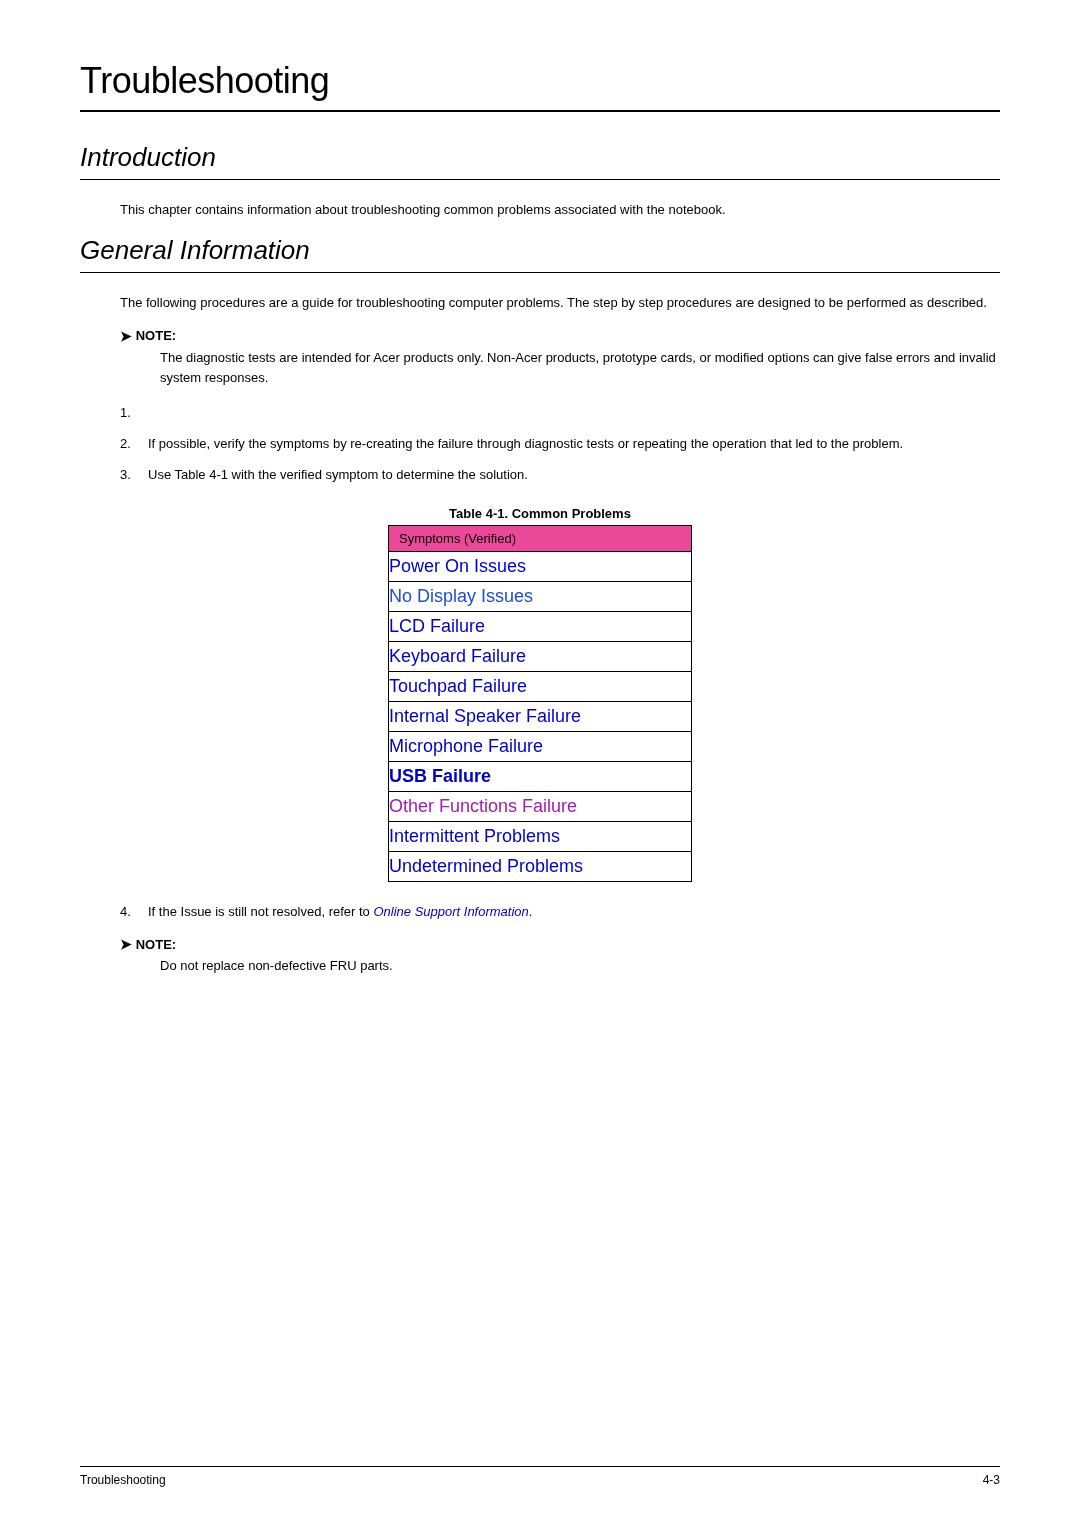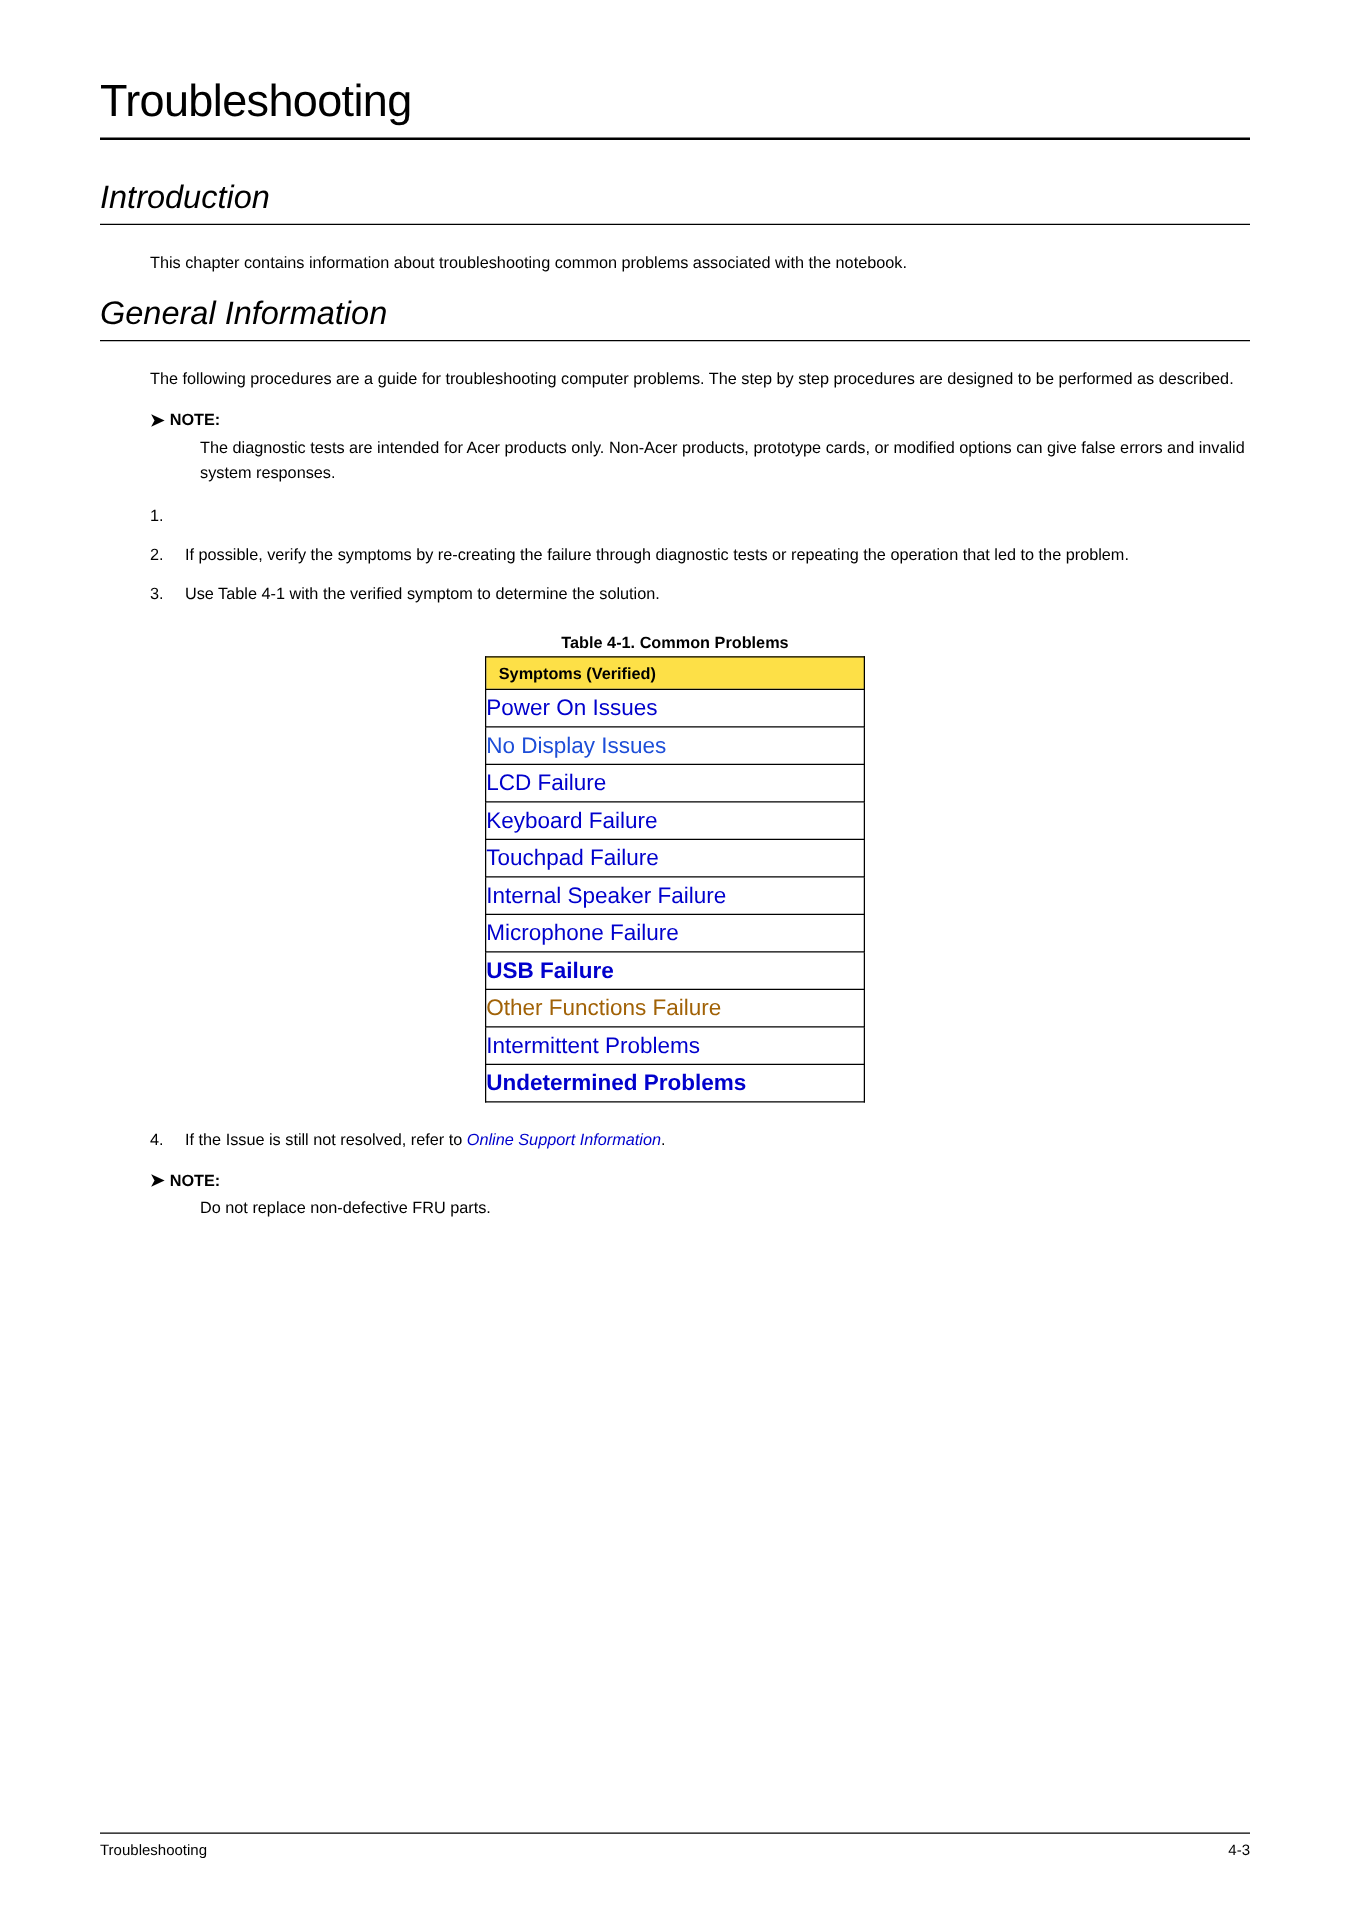--- a/index.html
+++ b/index.html
@@ -119,24 +119,24 @@
       margin-bottom: 4px;
     }
 
     .common-problems-table {
       width: 100%;
       border-collapse: collapse;
       border: 1px solid #000000;
     }
 
     .common-problems-table th {
-      background: #fde047;
+      background: #ec4899;
       border: 1px solid #000000;
       padding: 5px 10px;
-      font-weight: bold;
+      font-weight: normal;
       font-size: 13px;
       text-align: left;
     }
 
     .common-problems-table td {
       border: 1px solid #000000;
       padding: 4px 0;
       font-size: 18px;
     }
 
@@ -239,27 +239,27 @@
           <tr>
             <td><a href="#" style="color: rgb(0, 0, 204); text-decoration: none;">Internal Speaker Failure</a></td>
           </tr>
           <tr>
             <td><a href="#" style="color: rgb(0, 0, 204); text-decoration: none;">Microphone Failure</a></td>
           </tr>
           <tr>
             <td><a href="#" style="color: rgb(0, 0, 204); text-decoration: none; font-weight: bold;">USB Failure</a></td>
           </tr>
           <tr>
-            <td><a href="#" style="color: #a16207; text-decoration: none;">Other Functions Failure</a></td>
+            <td><a href="#" style="color: #a21caf; text-decoration: none;">Other Functions Failure</a></td>
           </tr>
           <tr>
             <td><a href="#" style="color: rgb(0, 0, 204); text-decoration: none;">Intermittent Problems</a></td>
           </tr>
           <tr>
-            <td><a href="#" style="color: rgb(0, 0, 204); text-decoration: none; font-weight: bold;">Undetermined Problems</a></td>
+            <td><a href="#" style="color: rgb(0, 0, 204); text-decoration: none;">Undetermined Problems</a></td>
           </tr>
         </tbody>
     </table>
   </div>
 
   <div class="numbered-list">
     <div class="numbered-item item-with-link">
       <span class="num">4.</span>
       <span>
         <span>If the Issue is still not resolved, refer to </span><a class="inline-link" href="#">Online Support Information</a><span>.</span>

